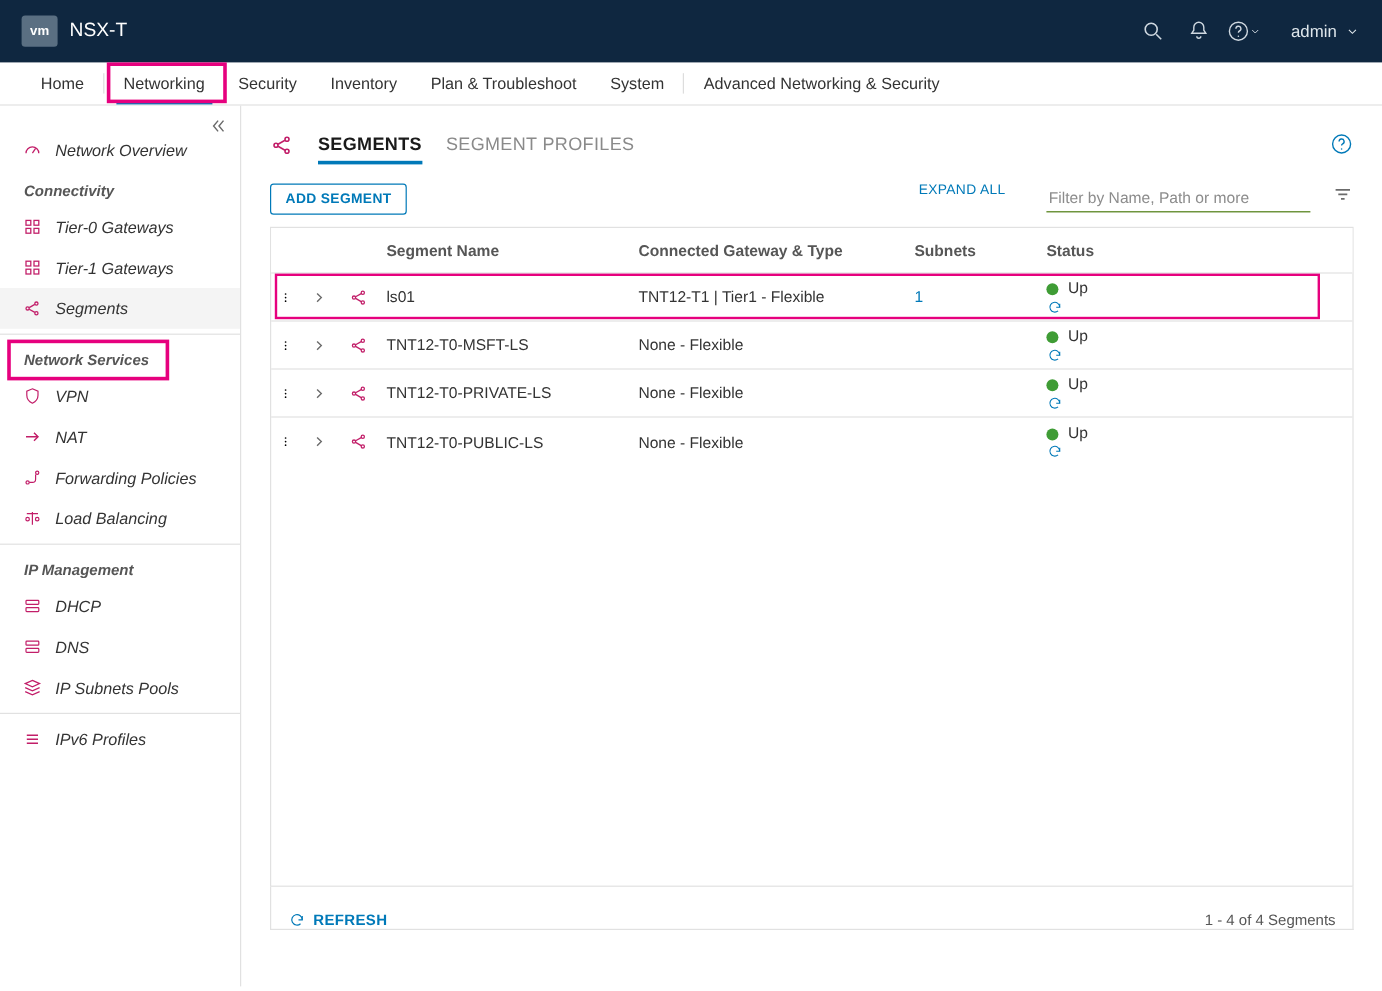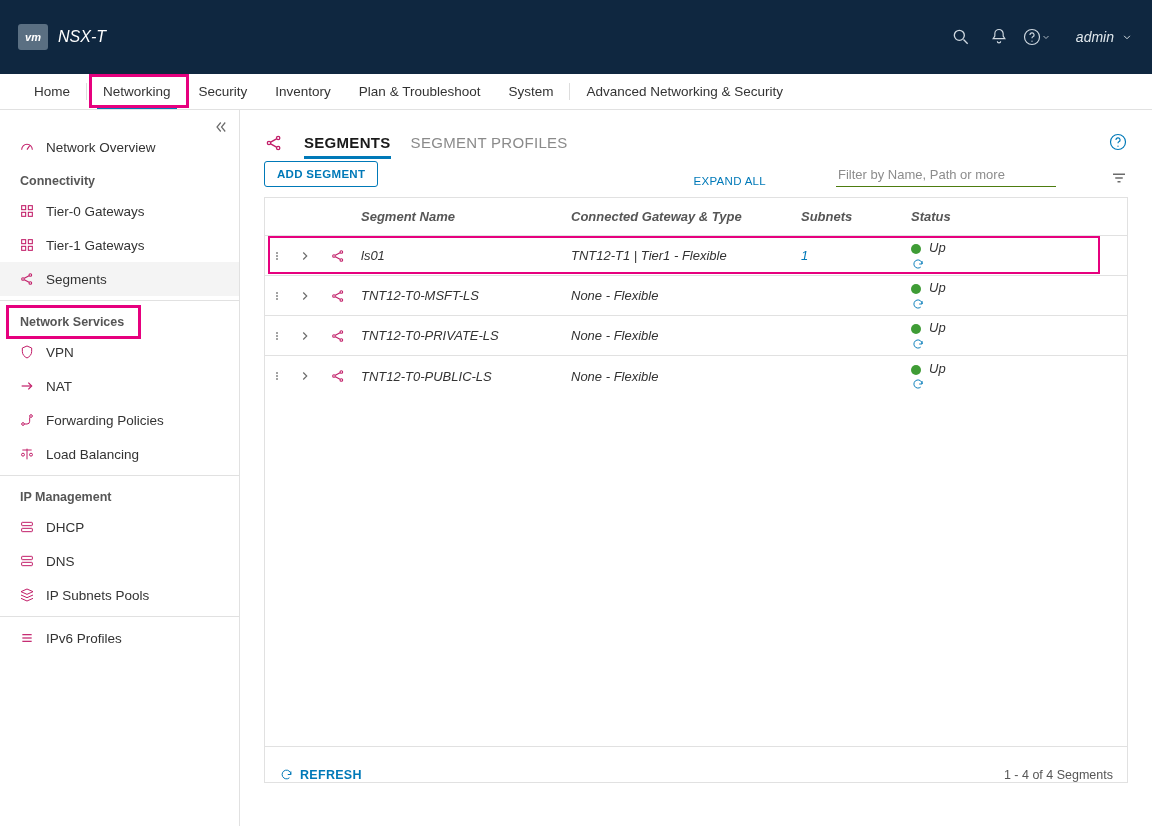--- a/index.html
+++ b/index.html
@@ -13,39 +13,39 @@
     --highlight:#e6007e;
     --hover-row:#f4f4f4;
     --status-green:#3f9c35;
     --tab-black:#1a1a1a;
     --side-title:#565656;
   }
   *{box-sizing:border-box;}
   body{margin:0;font-family:"Segoe UI", Arial, sans-serif;color:var(--text);background:#fff;width:1152px;height:826px;overflow:hidden;}
 
   
-  .nav{height:74px;background:var(--nav-bg);color:var(--nav-fg);display:flex;align-items:center;padding:0 18px;font-style:italic;}
+  .nav{height:52px;background:var(--nav-bg);color:var(--nav-fg);display:flex;align-items:center;padding:0 18px;}
   .nav .logo-box{width:30px;height:26px;background:#5a6f82;border-radius:3px;display:flex;align-items:center;justify-content:center;font-size:11px;font-weight:600;color:#fff;margin-right:10px;}
   .nav .brand{font-size:16px;font-weight:400;}
   .nav .spacer{flex:1;}
   .nav .nav-icon{width:38px;height:38px;display:flex;align-items:center;justify-content:center;color:#cfd8e0;cursor:pointer;}
   .nav .nav-user{margin-left:20px;font-size:14px;color:#dfe7ec;display:flex;align-items:center;gap:6px;cursor:pointer;}
 
   
   .tabs{height:36px;border-bottom:1px solid var(--border);display:flex;align-items:stretch;padding-left:20px;font-size:13.5px;color:var(--text);}
   .tabs .tab{display:flex;align-items:center;padding:0 14px;cursor:pointer;position:relative;}
   .tabs .tab.active{color:var(--text);}
   .tabs .tab.active::after{content:"";position:absolute;left:8px;right:8px;bottom:0;height:3px;background:#0079b8;}
   .tabs .sep{width:1px;margin:9px 2px;background:#ddd;}
   
   .tab-highlight{position:absolute;border:3px solid var(--highlight);pointer-events:none;}
 
   
   .main{display:flex;height:calc(100% - 92px);}
-  .sidebar{width:240px;border-right:1px solid var(--border);position:relative;overflow:hidden;font-size:13.5px;}
+  .sidebar{width:201px;border-right:1px solid var(--border);position:relative;overflow:hidden;font-size:13.5px;font-style:italic;}
   .collapse-btn{position:absolute;top:8px;right:10px;cursor:pointer;color:#6b6b6b;}
   .side-title{padding:10px 20px 6px;color:var(--side-title);font-size:12.5px;font-weight:600;}
   .side-item{display:flex;align-items:center;gap:10px;height:34px;padding:0 18px;cursor:pointer;}
   .side-item .icn{width:18px;display:flex;justify-content:center;color:var(--accent-pink);}
   .side-item.selected{background:var(--hover-row);}
   .side-divider{height:1px;background:var(--border);margin:4px 0;}
   
   .side-highlight{border:3px solid var(--highlight);position:absolute;left:6px;width:135px;height:34px;pointer-events:none;}
 
   .content{flex:1;display:flex;flex-direction:column;}
@@ -53,31 +53,31 @@
 
   
   .seg-tabs{display:flex;align-items:center;gap:20px;border-bottom:none;position:relative;}
   .seg-tabs .seg-icon{color:var(--accent-pink);}
   .seg-tabs .seg-tab{padding:6px 0;font-size:15px;letter-spacing:.3px;cursor:pointer;color:#8a8a8a;position:relative;}
   .seg-tabs .seg-tab.active{color:var(--tab-black);font-weight:600;}
   .seg-tabs .seg-tab.active::after{content:"";position:absolute;left:0;right:0;bottom:-2px;height:3px;background:#0079b8;}
   .seg-tabs .help{position:absolute;right:0;top:4px;color:#0079b8;}
 
   
-  .toolbar{display:flex;align-items:flex-end;margin:4px 0 10px;gap:36px;}
+  .toolbar{display:flex;align-items:flex-start;margin:18px 0 10px;}
   .btn-outline{border:1px solid var(--link);color:var(--link);background:#fff;font-size:11.5px;font-weight:600;letter-spacing:.3px;padding:6px 12px;border-radius:3px;cursor:pointer;}
   .toolbar .spacer{flex:1;}
   .expand-all{color:var(--link);font-size:11.5px;font-weight:400;letter-spacing:.3px;margin-right:34px;cursor:pointer;}
   .filter{border:none;border-bottom:1px solid #4d7c0f;font-size:13px;width:220px;padding:4px 2px;color:#6b6b6b;outline:none;}
   .filter::placeholder{color:#8c8c8c;}
   .filter-icon{margin-left:18px;color:#6b6b6b;cursor:pointer;}
 
   
   .grid{border:1px solid var(--border);border-top:1px solid var(--border);}
-  .grid-header,.grid-row{display:grid;grid-template-columns:24px 32px 34px 210px 230px 110px 1fr;align-items:center;font-size:13px;font-style:italic;}
+  .grid-header,.grid-row{display:grid;grid-template-columns:24px 32px 34px 210px 230px 110px 1fr;align-items:center;font-size:13px;}
   .grid-header{height:38px;border-bottom:1px solid var(--border);color:#565656;font-weight:600;background:#fff;}
   .grid-header > div{padding:0 6px;}
   .grid-row{height:40px;border-bottom:1px solid var(--border);}
   .grid-row:last-child{border-bottom:none;}
   .grid-row > div{padding:0 6px;}
   .cell-menu{color:#6b6b6b;display:flex;justify-content:center;cursor:pointer;}
   .cell-expand{color:#6b6b6b;display:flex;justify-content:center;cursor:pointer;}
   .cell-type{color:var(--accent-pink);display:flex;justify-content:center;}
   .cell-link{color:var(--link);cursor:pointer;}
   .status-dot{display:inline-block;width:10px;height:10px;border-radius:50%;background:var(--status-green);margin-right:8px;vertical-align:middle;}

